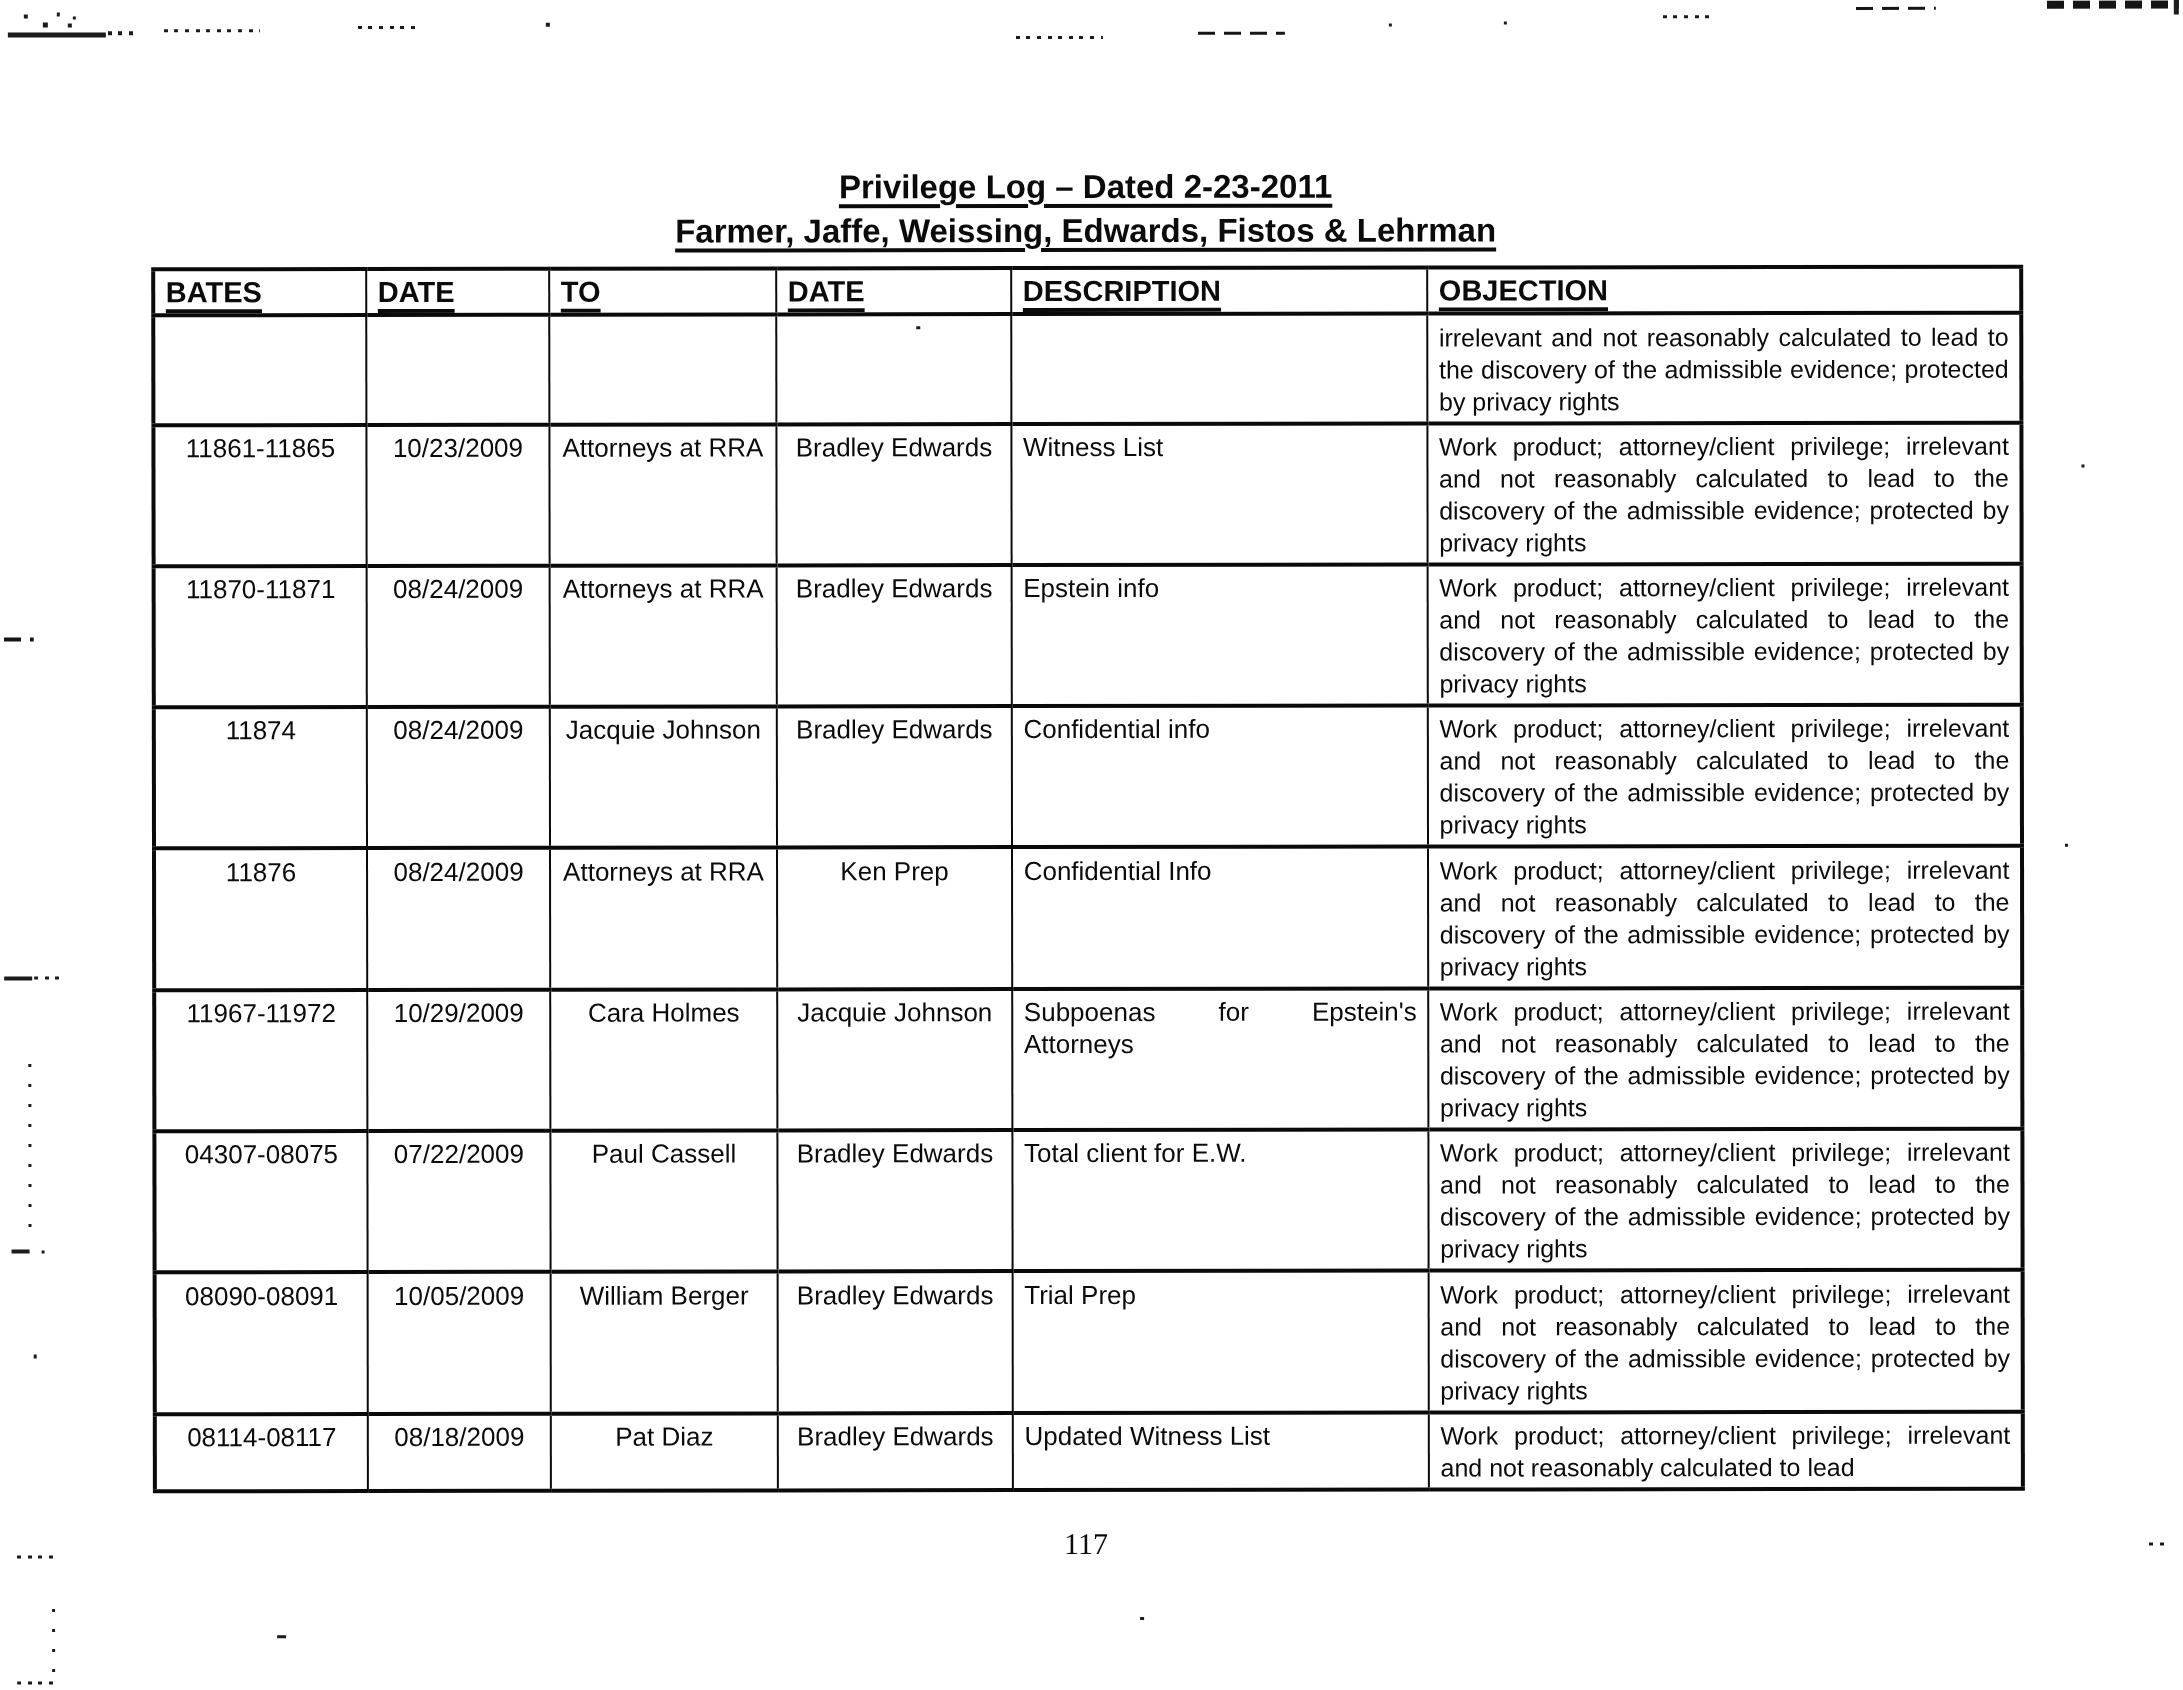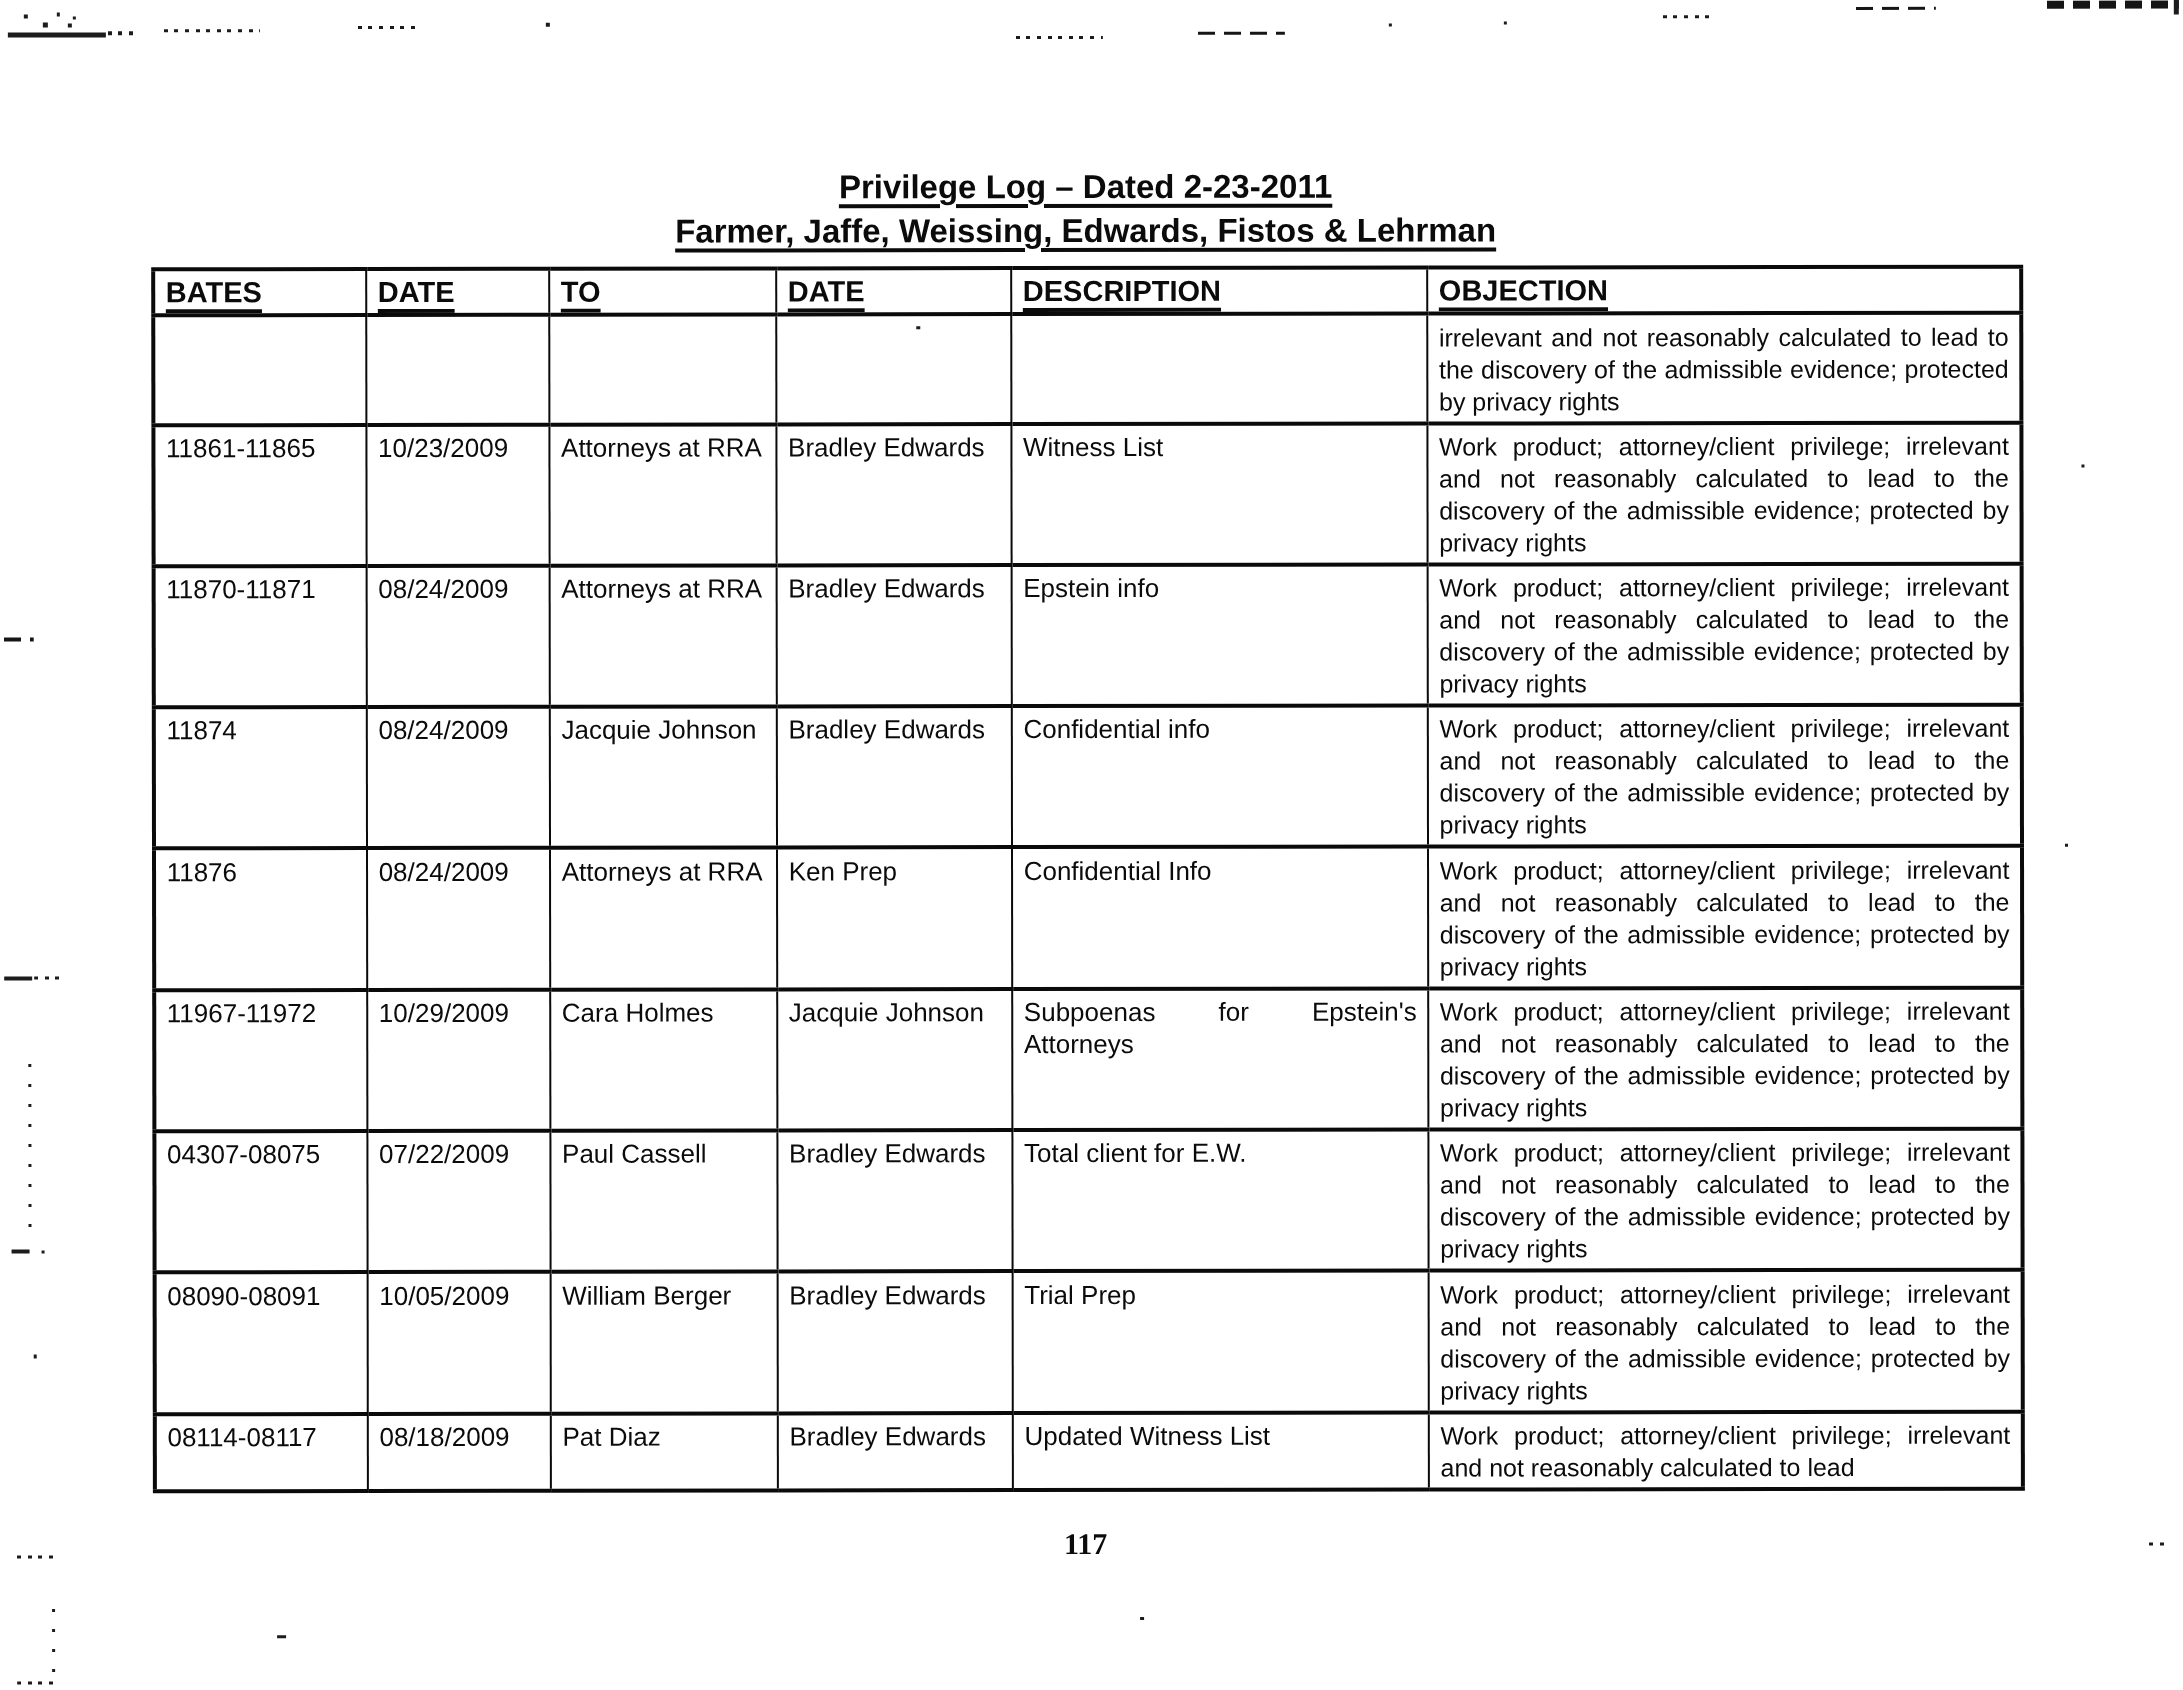--- a/index.html
+++ b/index.html
@@ -51,39 +51,40 @@
     border-bottom-width: 5.3px;
   }
   thead th span {
     text-decoration: underline;
     text-decoration-thickness: 4px;
     text-underline-offset: 6.6px;
   }
   tbody td {
     font-size: 26px;
     line-height: 32px;
+    text-align: center;
   }
   tbody td.obj {
     font-size: 25px;
     text-align: justify;
     text-justify: inter-word;
   }
   tbody td.desc {
     text-align: justify;
     text-justify: inter-word;
   }
   tbody tr { height: 141px; }
   tbody tr:first-child { height: 109px; }
   tbody tr:last-child  { height: 73px; }
 
   
   .page-number {
     position: absolute; left: 1063px; top: 1527px;
     font-family: "Liberation Serif", serif;
-    font-size: 30px; font-weight: bold; color: #0b0b0b;
+    font-size: 30px; font-weight: normal; color: #0b0b0b;
   }
 
   
   .artifact { position: absolute; background: #1c1c1c; }
   .dots-h { background: repeating-linear-gradient(90deg, #1c1c1c 0 4px, transparent 4px 10.6px); }
   .dots-v { background: repeating-linear-gradient(0deg, #1c1c1c 0 3.3px, transparent 3.3px 20px); }
   .dash-h { background: repeating-linear-gradient(90deg, #151515 0 17px, transparent 17px 26px); }
 </style>
 </head>
 <body>

